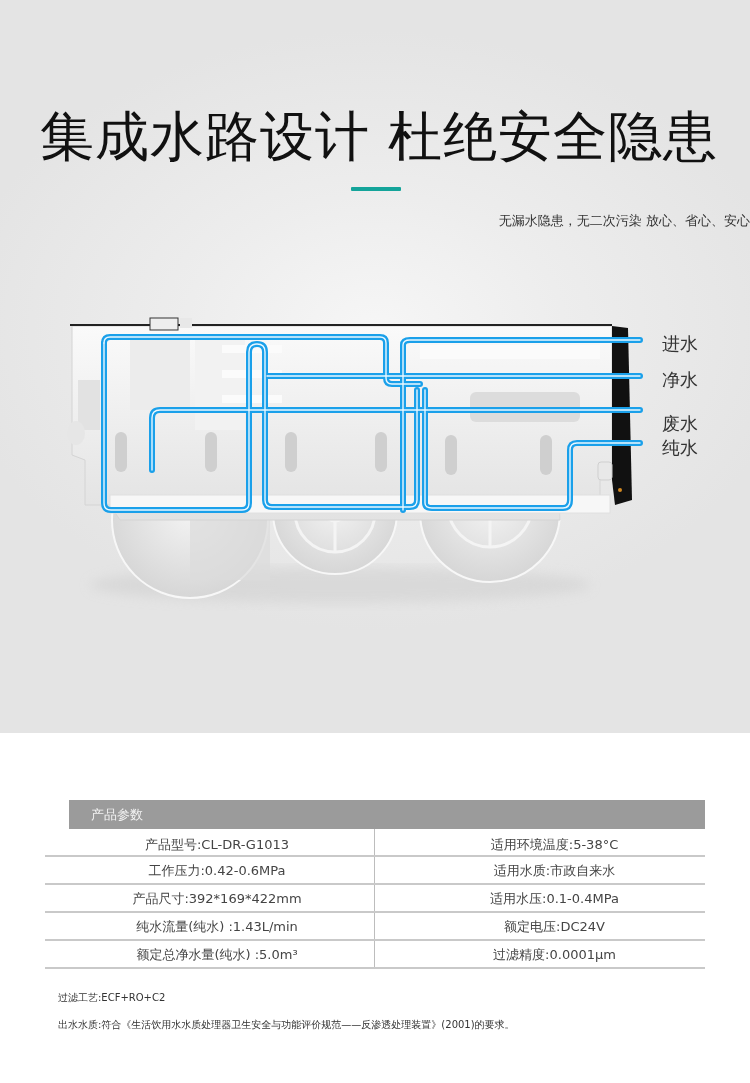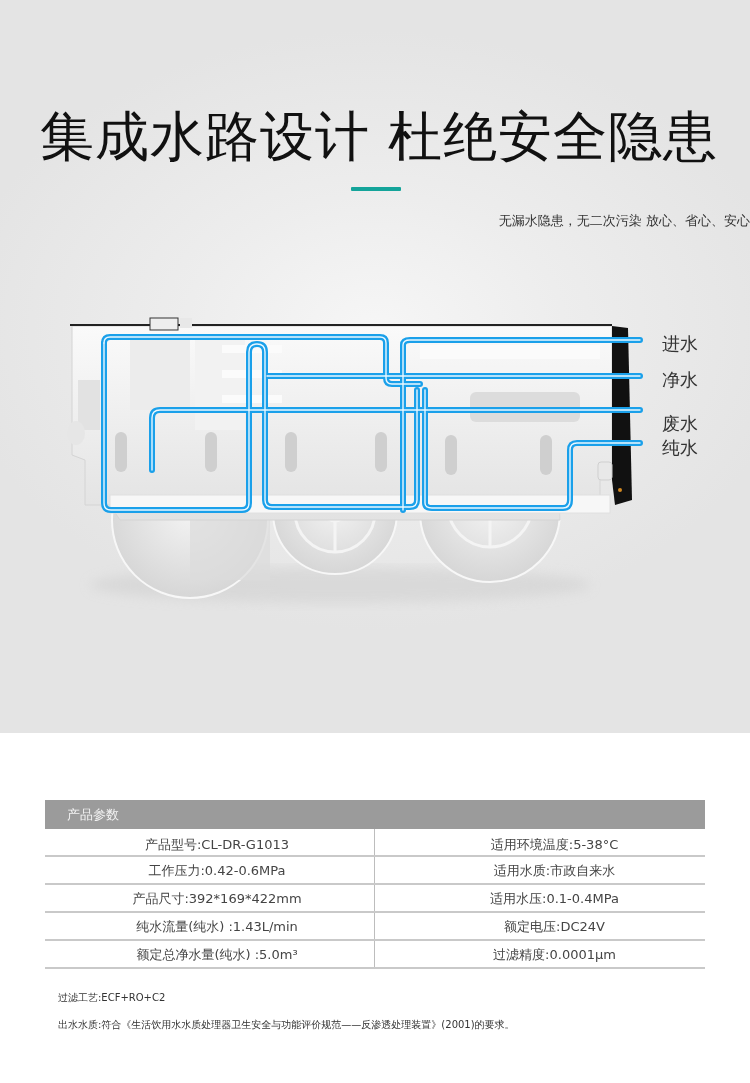--- a/index.html
+++ b/index.html
@@ -30,21 +30,21 @@
     .pipe-label {
       position: absolute; left: 662px; font-size: 18px; color: #333; line-height: 22px;
     }
 
     
     .spec-table {
       position: absolute; left: 45px; top: 800px; width: 660px;
     }
     .spec-header {
       height: 29px; background: #9b9b9b; color: #f3f3f3; font-size: 13px;
-      line-height: 29px; padding-left: 22px;
+      line-height: 29px; padding-left: 22px; margin-left: 24px;
     }
     .spec-row {
       display: flex; height: 28px; border-bottom: 2px solid #c9c9c9; text-align: center;
     }
     .spec-row:first-of-type { height: 32px; }
     .spec-cell {
       width: 330px; font-size: 13px; color: #444; line-height: 28px;
       padding-left: 15px; white-space: nowrap;
     }
     .spec-cell.left { border-right: 1px solid #bdbdbd; }

